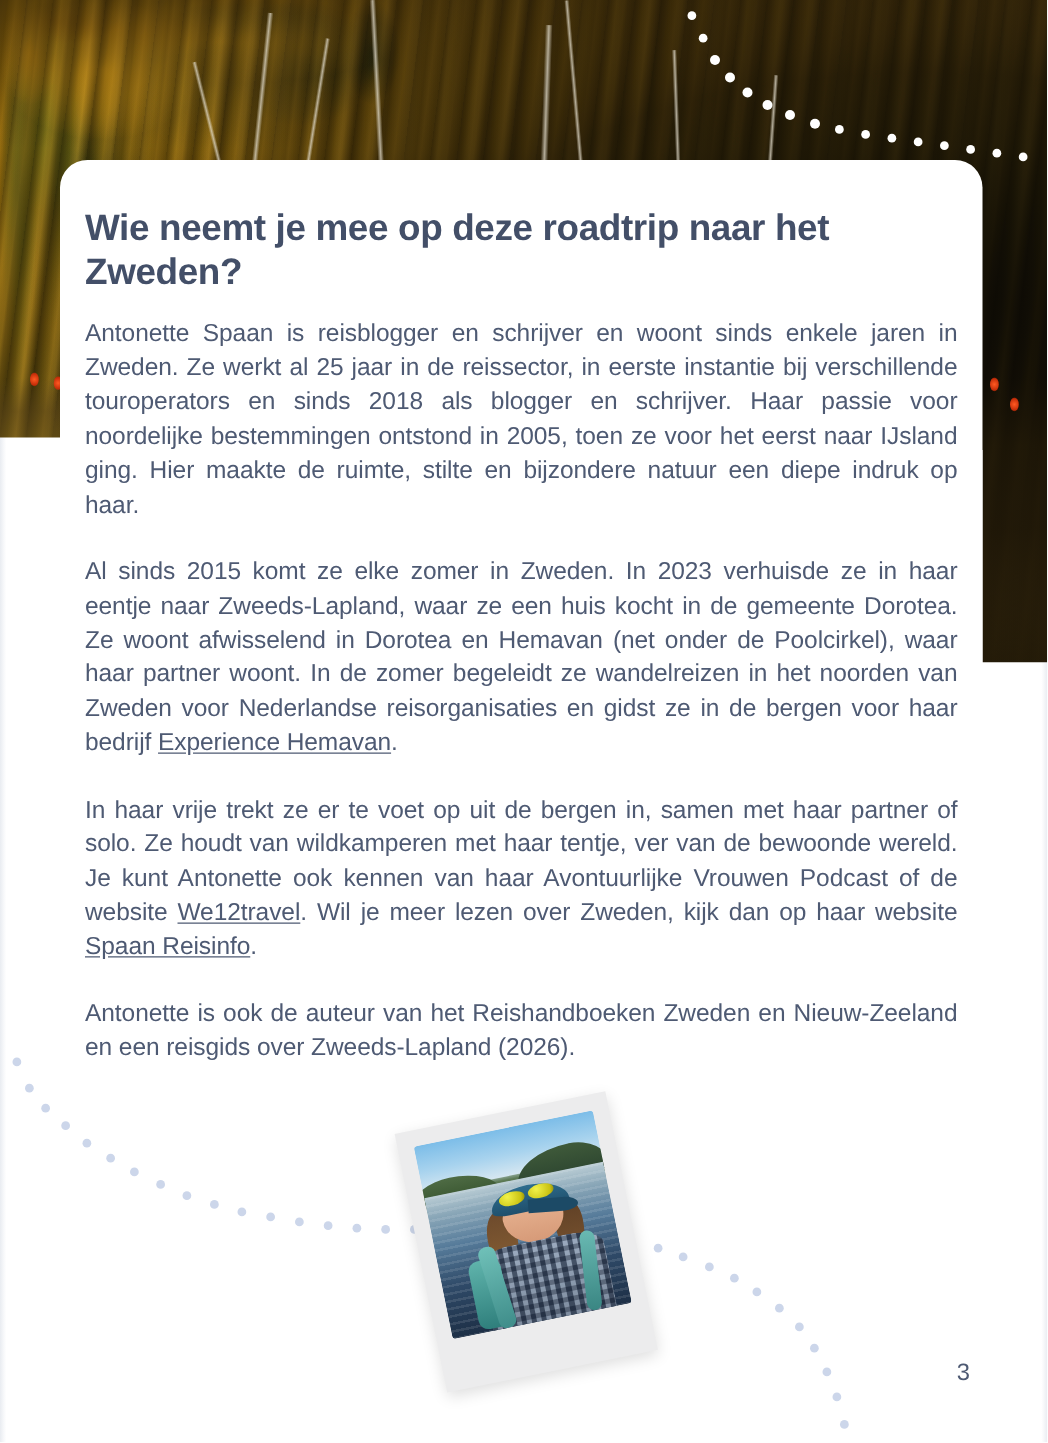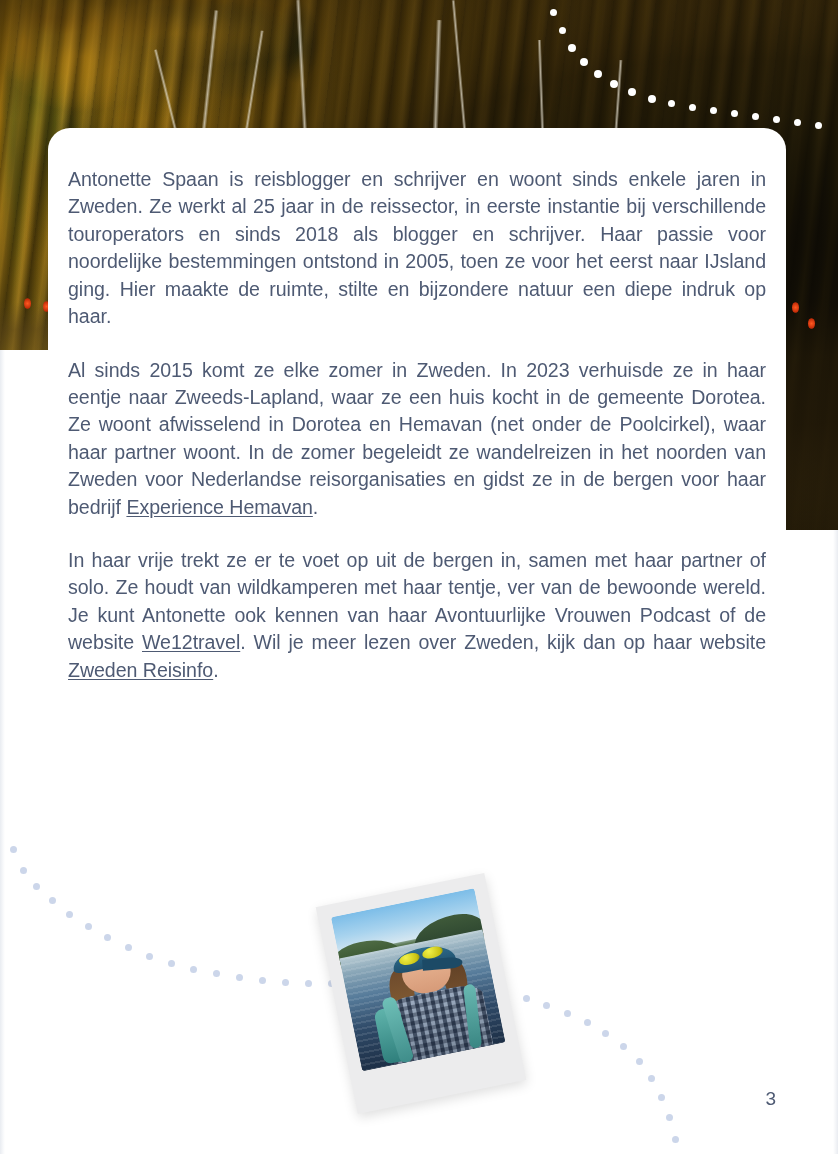--- a/index.html
+++ b/index.html
@@ -243,25 +243,27 @@
     <div class="dot-white" style="left:689px;top:104px;width:7px;height:7px;"></div>
     <div class="dot-white" style="left:710px;top:107px;width:7px;height:7px;"></div>
     <div class="dot-white" style="left:731px;top:110px;width:7px;height:7px;"></div>
     <div class="dot-white" style="left:752px;top:113px;width:7px;height:7px;"></div>
     <div class="dot-white" style="left:773px;top:116px;width:7px;height:7px;"></div>
     <div class="dot-white" style="left:794px;top:119px;width:7px;height:7px;"></div>
     <div class="dot-white" style="left:815px;top:122px;width:7px;height:7px;"></div>
   </div>
 
   <div id="card">
+    <h1>Wie neemt je mee op deze roadtrip naar het Zweden?</h1>
 
     <div class="body-text">
       <p>Antonette Spaan is reisblogger en schrijver en woont sinds enkele jaren in Zweden. Ze werkt al 25 jaar in de reissector, in eerste instantie bij verschillende touroperators en sinds 2018 als blogger en schrijver. Haar passie voor noordelijke bestemmingen ontstond in 2005, toen ze voor het eerst naar IJsland ging. Hier maakte de ruimte, stilte en bijzondere natuur een diepe indruk op haar.</p>
       <p>Al sinds 2015 komt ze elke zomer in Zweden. In 2023 verhuisde ze in haar eentje naar Zweeds-Lapland, waar ze een huis kocht in de gemeente Dorotea. Ze woont afwisselend in Dorotea en Hemavan (net onder de Poolcirkel), waar haar partner woont. In de zomer begeleidt ze wandelreizen in het noorden van Zweden voor Nederlandse reisorganisaties en gidst ze in de bergen voor haar bedrijf <a href="#">Experience Hemavan</a>.</p>
-      <p>In haar vrije trekt ze er te voet op uit de bergen in, samen met haar partner of solo. Ze houdt van wildkamperen met haar tentje, ver van de bewoonde wereld. Je kunt Antonette ook kennen van haar Avontuurlijke Vrouwen Podcast of de website <a href="#">We12travel</a>. Wil je meer lezen over Zweden, kijk dan op haar website <a href="#">Zweden Reisinfo</a>.</p>
+      <p>In haar vrije trekt ze er te voet op uit de bergen in, samen met haar partner of solo. Ze houdt van wildkamperen met haar tentje, ver van de bewoonde wereld. Je kunt Antonette ook kennen van haar Avontuurlijke Vrouwen Podcast of de website <a href="#">We12travel</a>. Wil je meer lezen over Zweden, kijk dan op haar website <a href="#">Spaan Reisinfo</a>.</p>
+      <p>Antonette is ook de auteur van het Reishandboeken Zweden en Nieuw-Zeeland en een reisgids over Zweeds-Lapland (2026).</p>
     </div>
   </div>
 
   <div class="dot-blue" style="left:10px;top:846px;width:7px;height:7px;"></div>
   <div class="dot-blue" style="left:20px;top:867px;width:7px;height:7px;"></div>
   <div class="dot-blue" style="left:33px;top:883px;width:7px;height:7px;"></div>
   <div class="dot-blue" style="left:49px;top:897px;width:7px;height:7px;"></div>
   <div class="dot-blue" style="left:66px;top:911px;width:7px;height:7px;"></div>
   <div class="dot-blue" style="left:85px;top:923px;width:7px;height:7px;"></div>
   <div class="dot-blue" style="left:104px;top:934px;width:7px;height:7px;"></div>

